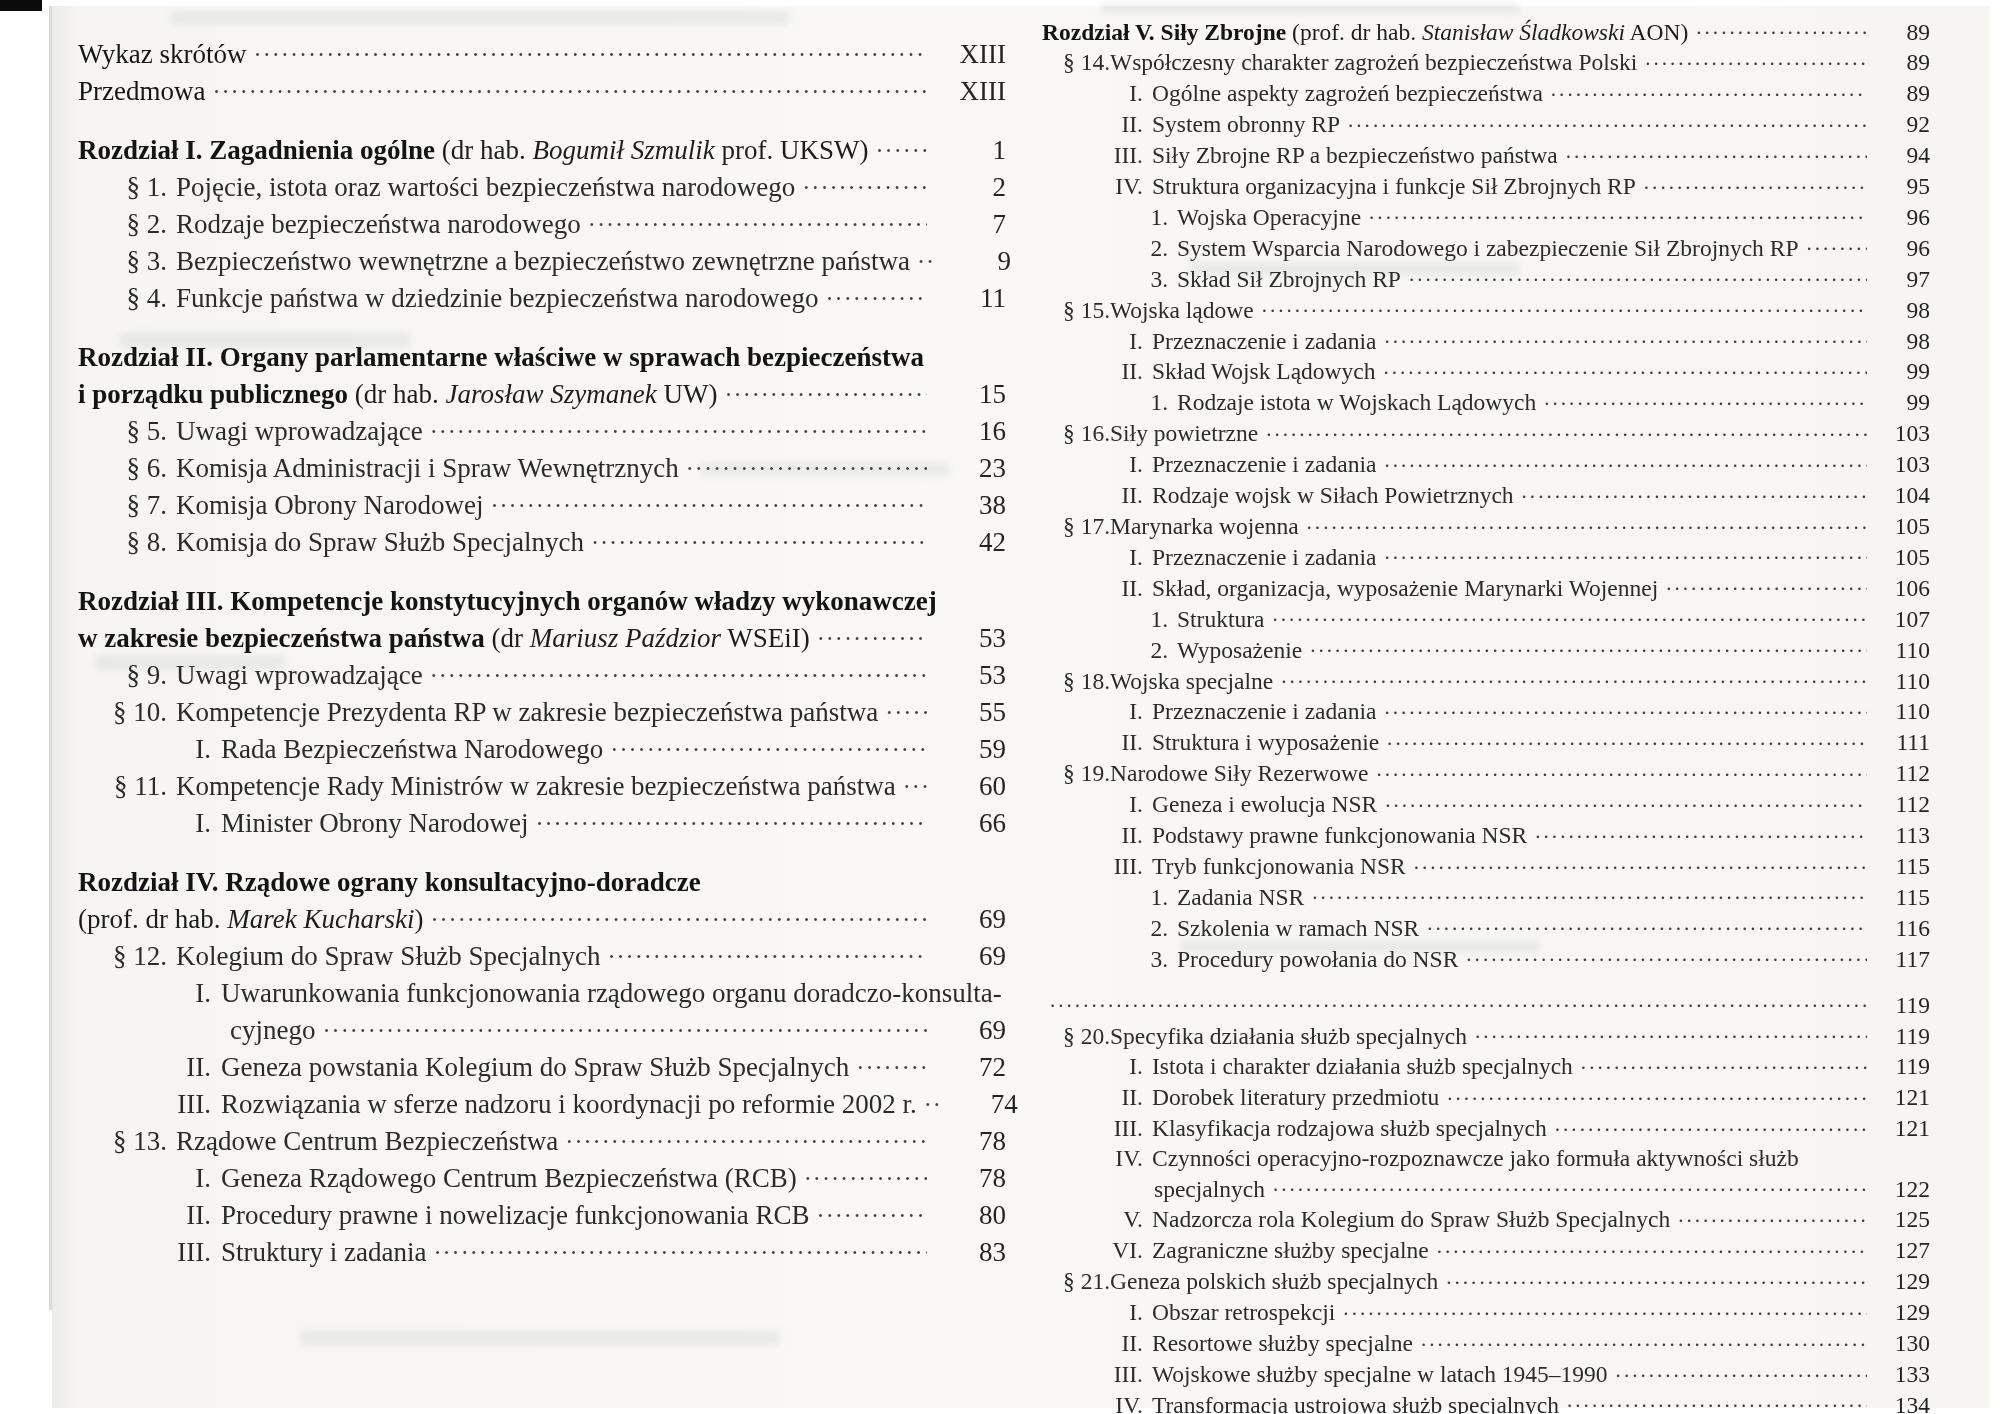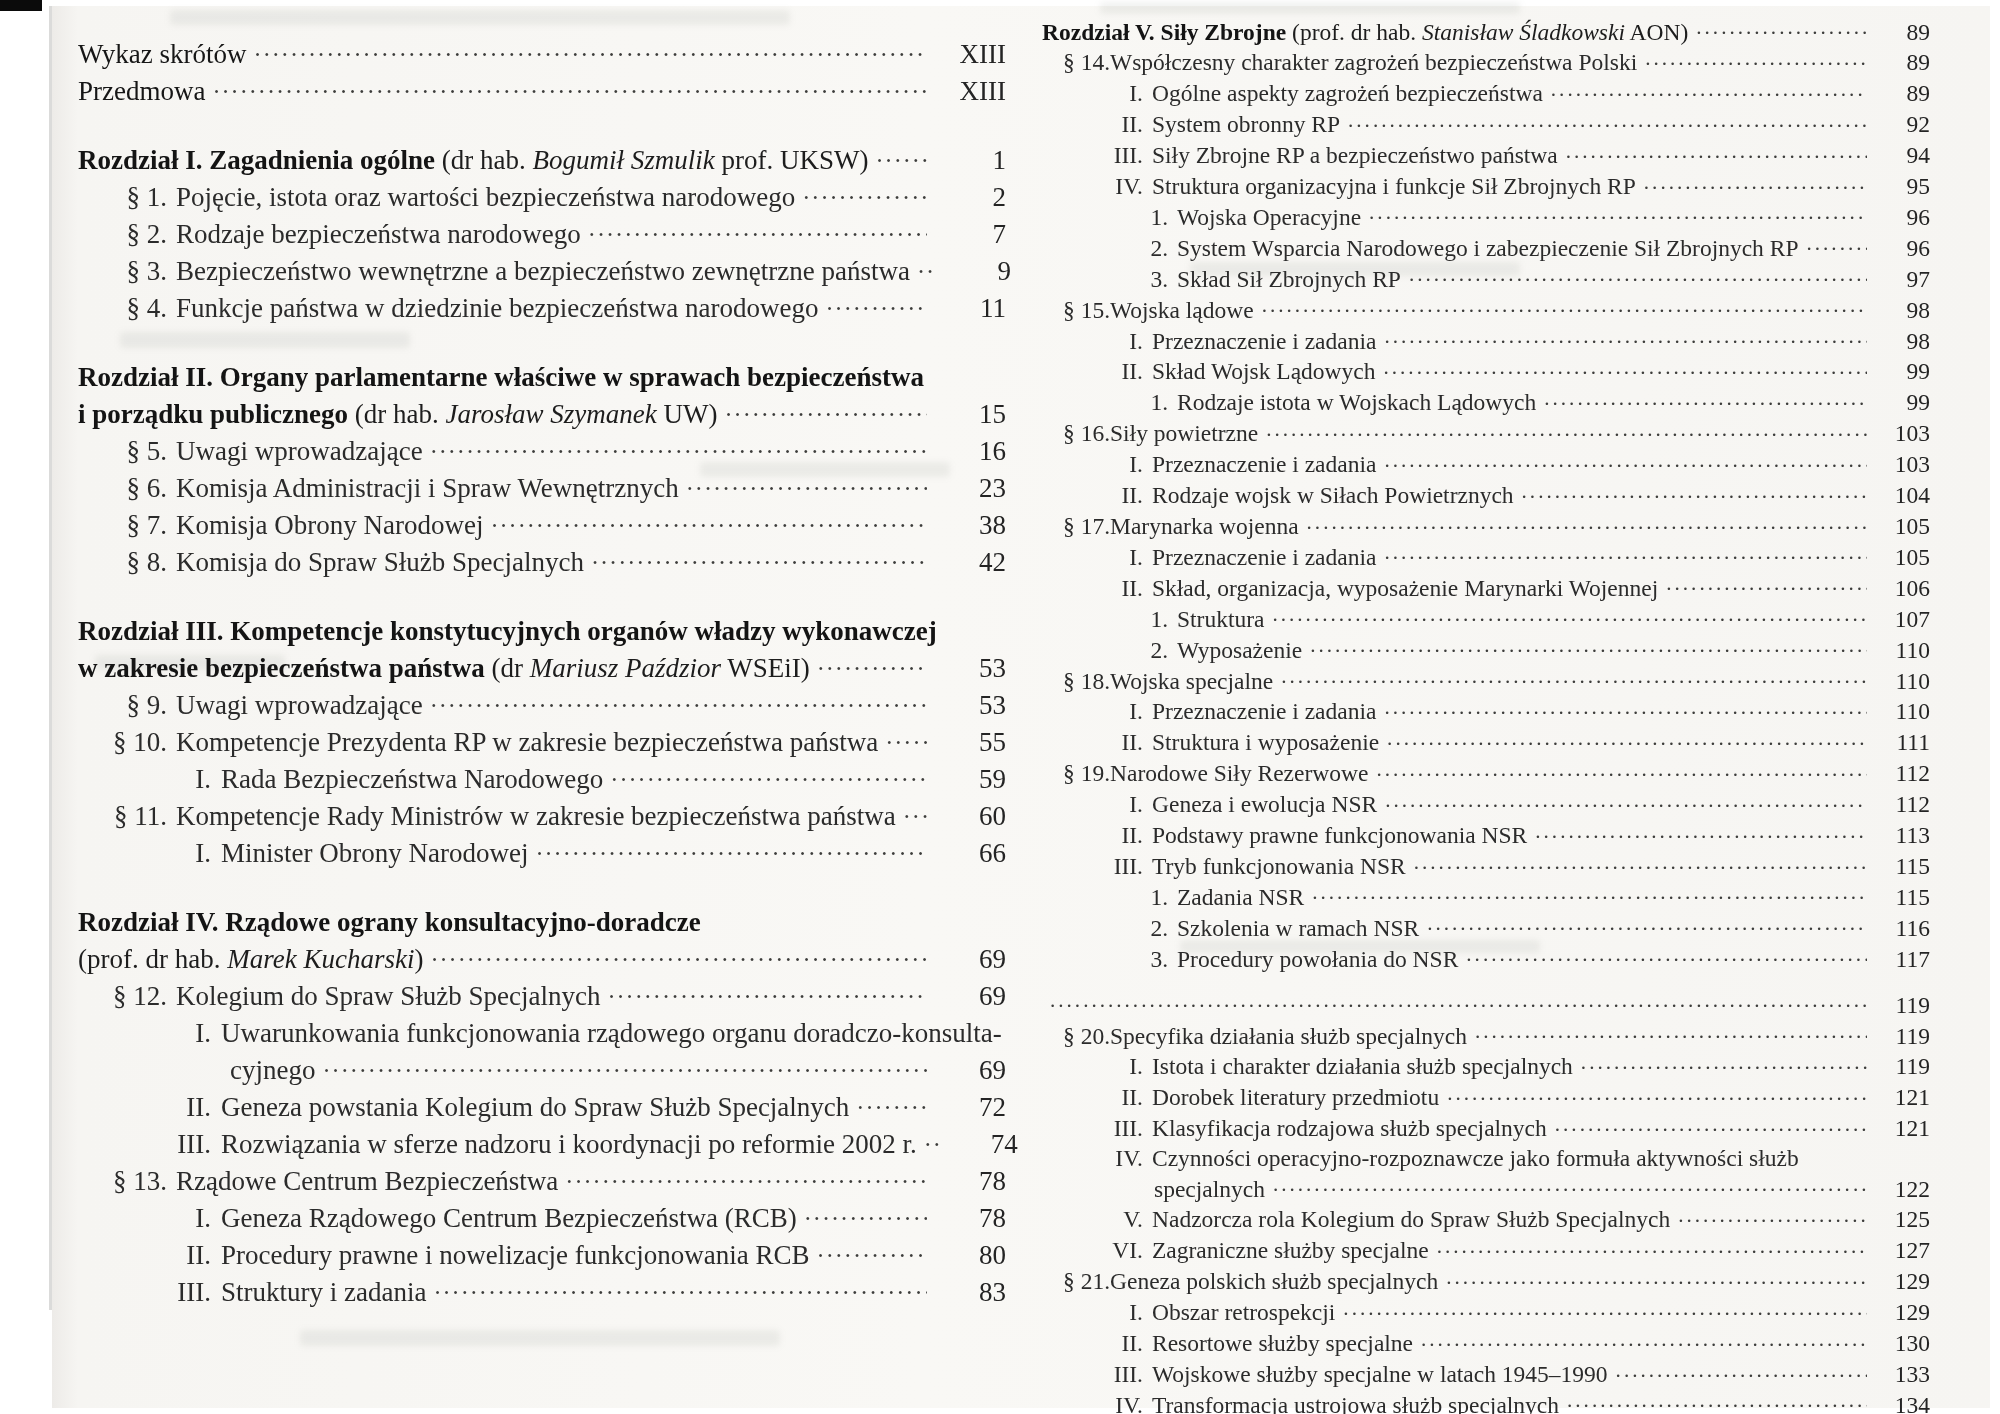--- a/index.html
+++ b/index.html
@@ -19,21 +19,21 @@
   
   .edge-line{position:absolute;left:49px;top:6px;width:3px;height:1304px;background:rgba(90,90,88,0.22);}
   
   .ghost{position:absolute;background:rgba(105,115,104,0.09);filter:blur(3px);border-radius:4px;pointer-events:none;}
 
   .col{position:absolute;}
   .col-left{left:78px;top:36px;width:928px;font-size:27px;line-height:37px;}
   .col-right{left:1042px;top:16px;width:888px;font-size:23.5px;line-height:29.4px;}
 
   .row{display:flex;align-items:baseline;white-space:nowrap;}
-  .col-left .row.gap{margin-top:32px;}
+  .col-left .row.gap{margin-top:22px;}
   .col-right .row.gap{margin-top:15px;}
 
   .num{flex:0 0 auto;text-align:right;}
   .col-left  .k-sec .num{width:89px;margin-right:9px;}
   .col-left  .k-sub .num{width:133px;margin-right:10px;}
   .col-right .k-sec .num{width:68px;}
   .col-right .k-sub .num{width:101px;margin-right:9px;}
   .col-right .k-ss  .num{width:126px;margin-right:9px;}
   .col-left  .k-cont{padding-left:152px;justify-content:space-between;}
   .col-right .k-cont{padding-left:112px;}

